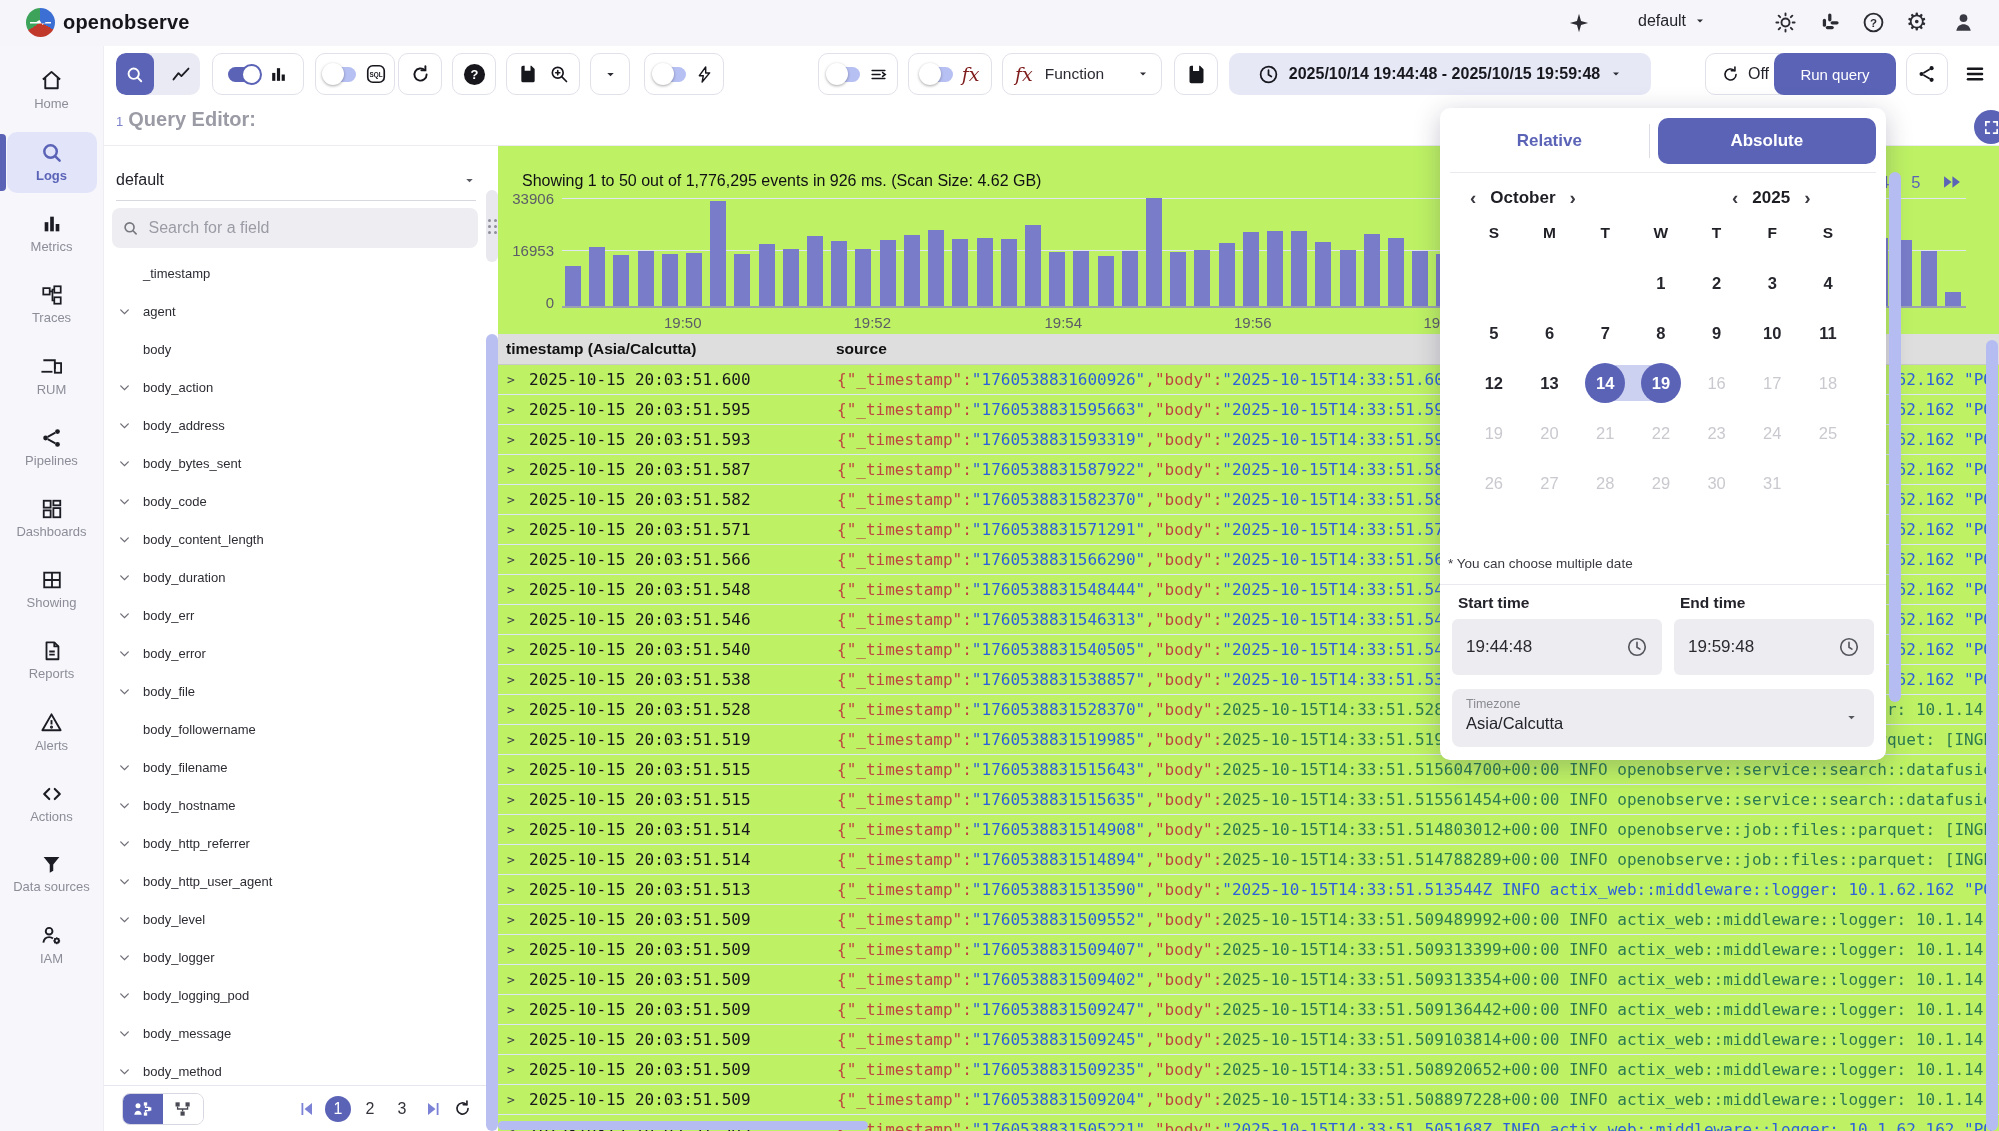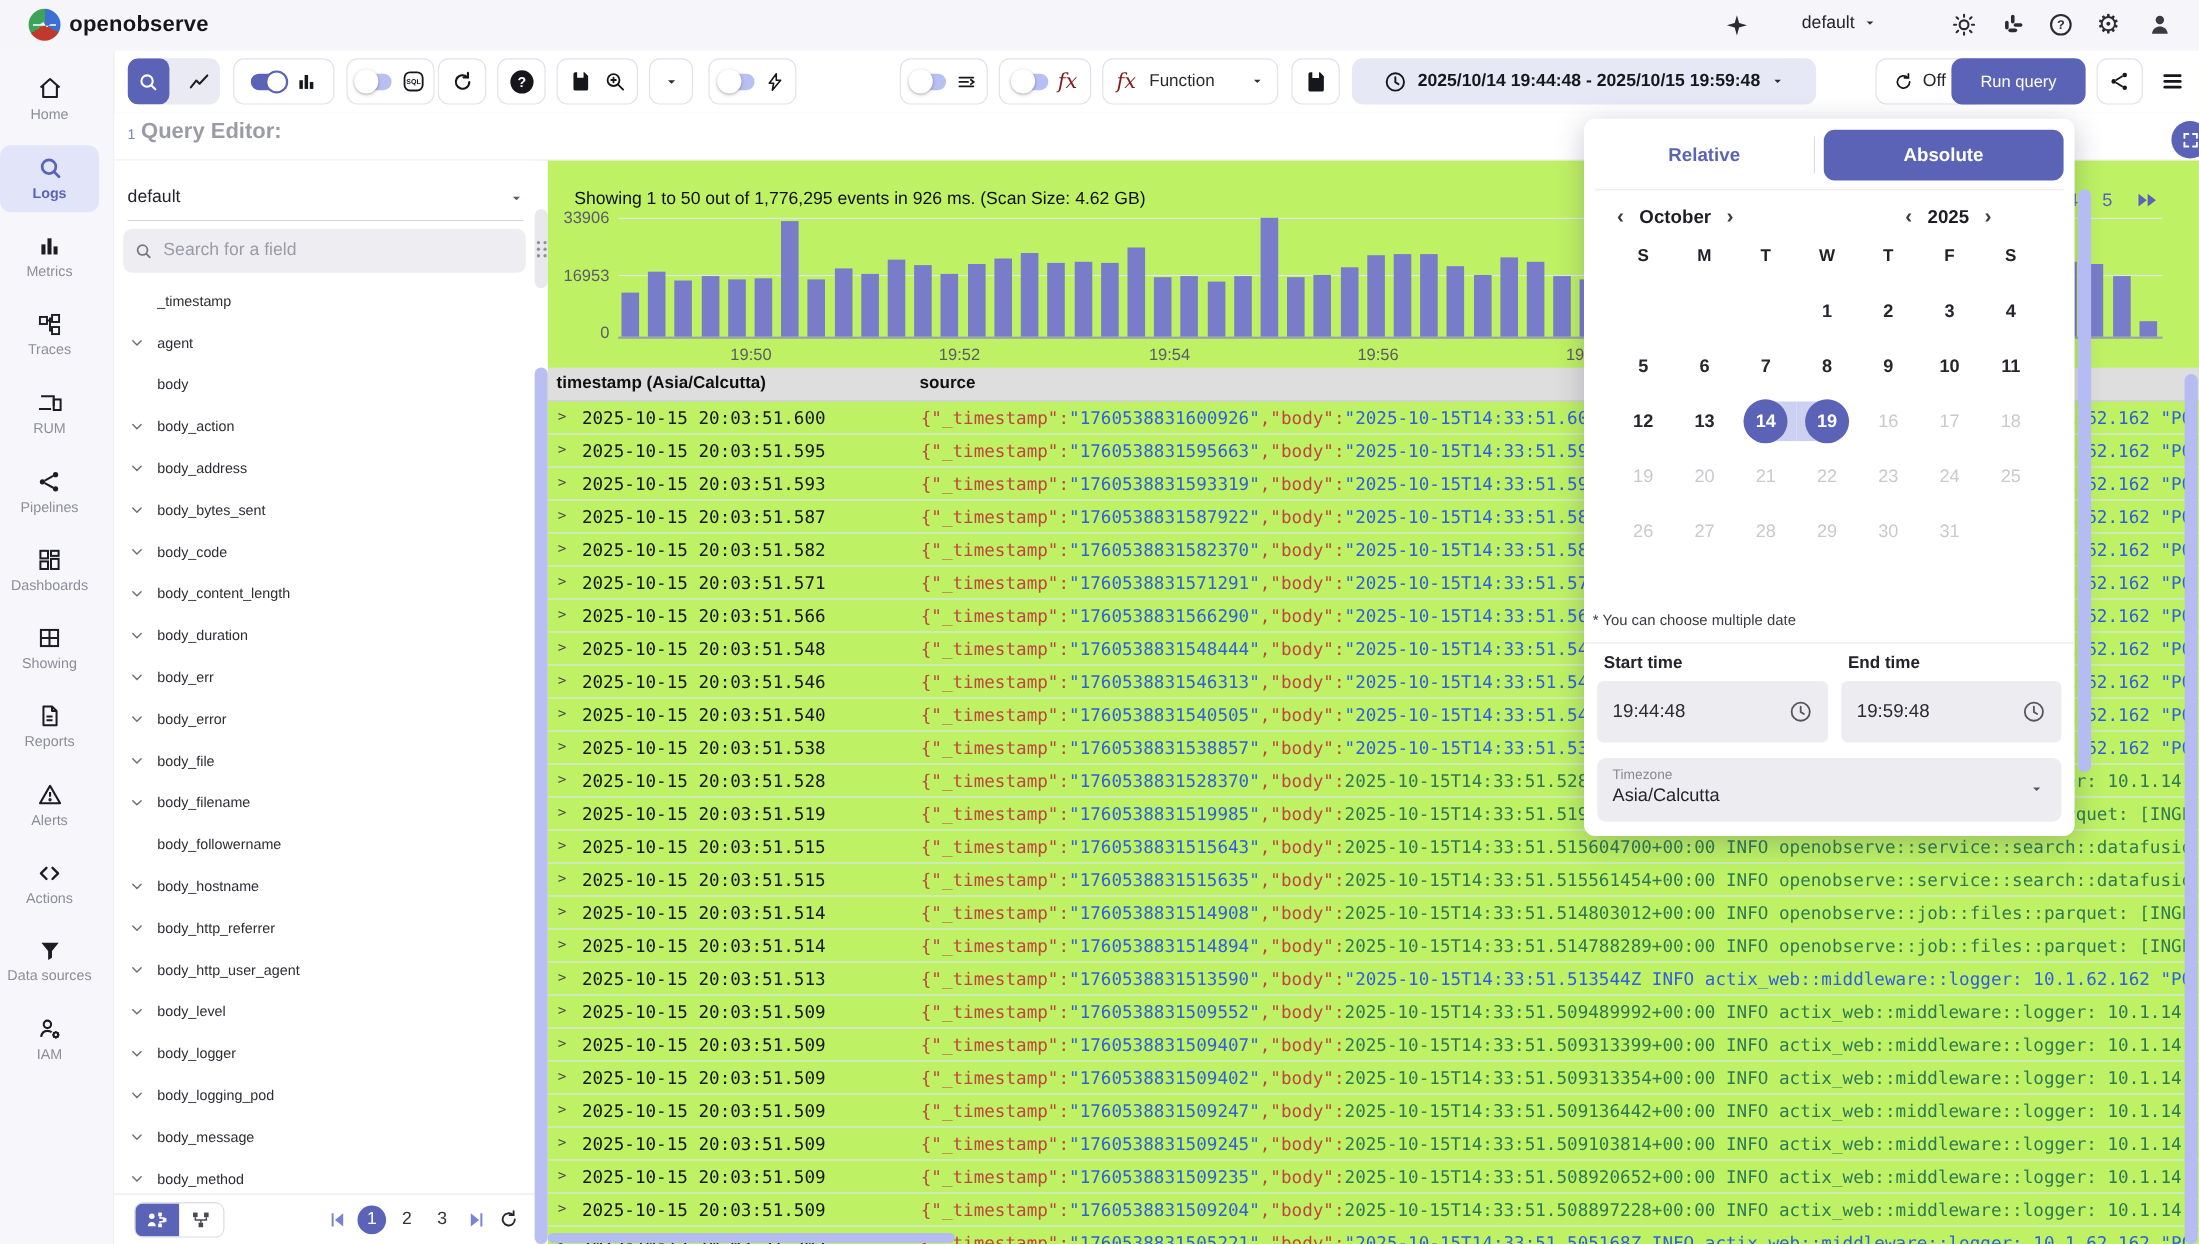--- a/index.html
+++ b/index.html
@@ -25,21 +25,21 @@
   .toggle.off::after{content:"";position:absolute;left:-2px;top:-4px;width:22px;height:22px;border-radius:50%;background:#fff;box-shadow:0 1px 3px rgba(0,0,0,.35);}
   .seg{overflow:hidden;background:#e9eaf3;border:none;}
   .seg .half{width:42px;height:42px;display:flex;align-items:center;justify-content:center;color:#1d1d24;}
   .seg .half.active{background:#5b63b7;color:#fff;border-radius:9px;}
   .ic{color:#16161d;}
   .caret{color:#2c2c34;}
   #daterange{background:#e6e8f6;border:none;gap:10px;padding:0 14px;font-size:16px;font-weight:bold;color:#17171e;}
   #runquery{background:#5b63b7;border:none;color:#fff;font-size:15px;justify-content:center;cursor:pointer;}
   .fx{font-family:"DejaVu Serif",serif;font-style:italic;font-size:19px;color:#7f1d1d;}
   
-  #sidebar{left:0;top:46px;width:104px;height:1085px;background:#f6f6fb;border-right:1px solid #ededf2;display:flex;flex-direction:column;align-items:flex-start;padding-top:14px;box-sizing:border-box;}
+  #sidebar{left:0;top:46px;width:104px;height:1085px;background:#f6f6fb;border-right:1px solid #ededf2;display:flex;flex-direction:column;align-items:center;padding-top:14px;box-sizing:border-box;}
   .side-item{width:90px;display:flex;flex-direction:column;align-items:center;gap:4px;padding:9px 0 10px;margin-bottom:11px;color:#1c1c24;position:relative;border-radius:10px;}
   .side-item .lbl{font-size:13px;color:#8d8d99;text-align:center;line-height:15px;}
   .side-item.active{background:#e2e5fa;}
   .side-item.active .lbl{color:#5b63b7;font-weight:bold;}
   .side-item.active{color:#5b63b7;}
   .side-item.active::before{content:"";position:absolute;left:-7px;top:2px;bottom:2px;width:6px;background:#5b63b7;border-radius:0 4px 4px 0;}
   
   #qe-bar{left:104px;top:102px;width:1895px;height:44px;background:#fff;border-bottom:1px solid #ececf2;display:flex;align-items:flex-start;padding:6px 0 0 12px;box-sizing:border-box;gap:5px;}
   #qe-line{font-size:13px;color:#7b82c9;padding-top:6px;}
   #qe-title{font-size:20px;font-weight:bold;color:#9b9ba6;}
@@ -522,30 +522,30 @@
       </div>
       <div class="field-row">
         <span class="chev">
           <svg width="13" height="13" viewBox="0 0 24 24" fill="none" stroke="currentColor" stroke-width="2.4" stroke-linecap="round">
             <path d="M5 9l7 7 7-7"></path>
           </svg>
         </span>
         <span class="fname">body_file</span>
       </div>
       <div class="field-row">
-        <span class="chev">
-          <svg width="13" height="13" viewBox="0 0 24 24" fill="none" stroke="currentColor" stroke-width="2.4" stroke-linecap="round">
-            <path d="M5 9l7 7 7-7"></path>
-          </svg>
-        </span>
-        <span class="fname">body_filename</span>
-      </div>
-      <div class="field-row">
         <span class="chev"></span>
         <span class="fname">body_followername</span>
+      </div>
+      <div class="field-row">
+        <span class="chev">
+          <svg width="13" height="13" viewBox="0 0 24 24" fill="none" stroke="currentColor" stroke-width="2.4" stroke-linecap="round">
+            <path d="M5 9l7 7 7-7"></path>
+          </svg>
+        </span>
+        <span class="fname">body_filename</span>
       </div>
       <div class="field-row">
         <span class="chev">
           <svg width="13" height="13" viewBox="0 0 24 24" fill="none" stroke="currentColor" stroke-width="2.4" stroke-linecap="round">
             <path d="M5 9l7 7 7-7"></path>
           </svg>
         </span>
         <span class="fname">body_hostname</span>
       </div>
       <div class="field-row">

